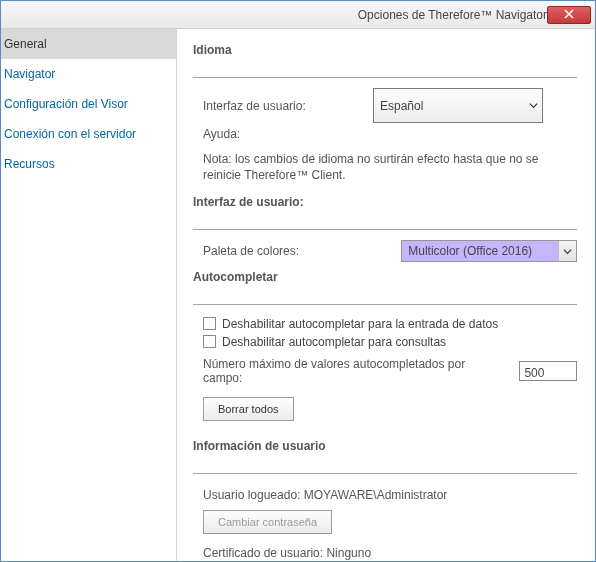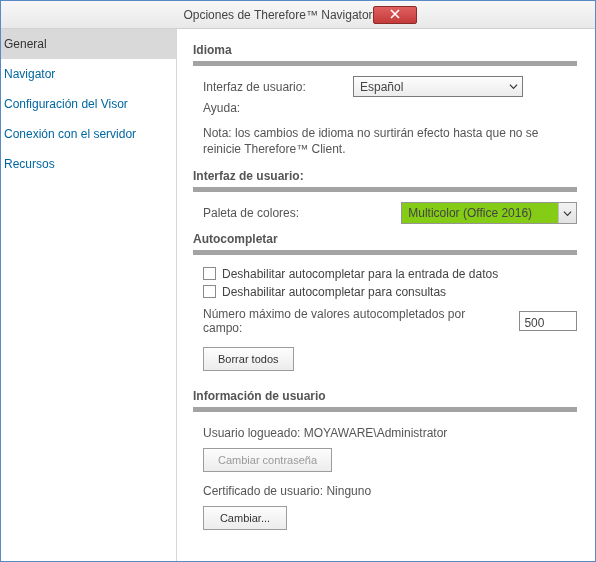--- a/index.html
+++ b/index.html
@@ -21,21 +21,21 @@
     flex-direction: column;
     background: #fff;
   }
   .titlebar {
     height: 28px;
     background: linear-gradient(#f7f7f7, #e9e9e9);
     border-bottom: 1px solid #d0d0d0;
     display: flex;
     align-items: center;
     padding: 0 4px 0 8px;
-    justify-content: center;
+    justify-content: flex-end;
   }
   .titlebar-close {
     width: 44px;
     height: 18px;
     background: linear-gradient(#e06060, #c43a3a);
     border: 1px solid #8a2a2a;
     border-radius: 2px;
     display: flex;
     align-items: center;
     justify-content: center;
@@ -64,53 +64,54 @@
     color: #333;
   }
   .content {
     flex: 1;
     padding: 10px 18px 6px 16px;
     overflow: auto;
   }
   .section-h {
     color: #555;
     font-weight: bold;
-    border-bottom: 5px solid #a3a3a3;
-    padding: 4px 0 4px 0;
+    border-bottom: 1px solid #a3a3a3;
+    padding: 4px 0 20px 0;
     margin: 4px 0 10px 0;
   }
   .section-h.first { margin-top: 0; }
   .row {
     display: flex;
     align-items: center;
     margin: 4px 0;
   }
   .row-label {
     width: 160px;
     color: #555;
     padding-left: 10px;
   }
   .select {
     width: 170px;
-    height: 21px;
+    height: 35px;
     border: 1px solid #7a7a7a;
     background: linear-gradient(#fdfdfd,#ececec);
     display: flex;
     align-items: center;
     justify-content: space-between;
     padding: 0 4px 0 6px;
     font-size: 12px;
+    margin-left: 20px;
   }
   .select .txt { white-space: nowrap; overflow: hidden; }
   .select .arrow svg { width: 9px; height: 9px; display:block; }
   .combo {
     width: 190px;
     height: 22px;
     border: 1px solid #969696;
-    background: #84cc16;
+    background: #c4b5fd;
     display: flex;
     align-items: center;
     justify-content: space-between;
     padding: 0 0 0 6px;
     font-size: 12px;
     margin-left: 60px;
   }
   .combo .arrow-btn {
     width: 18px;
     height: 100%;

